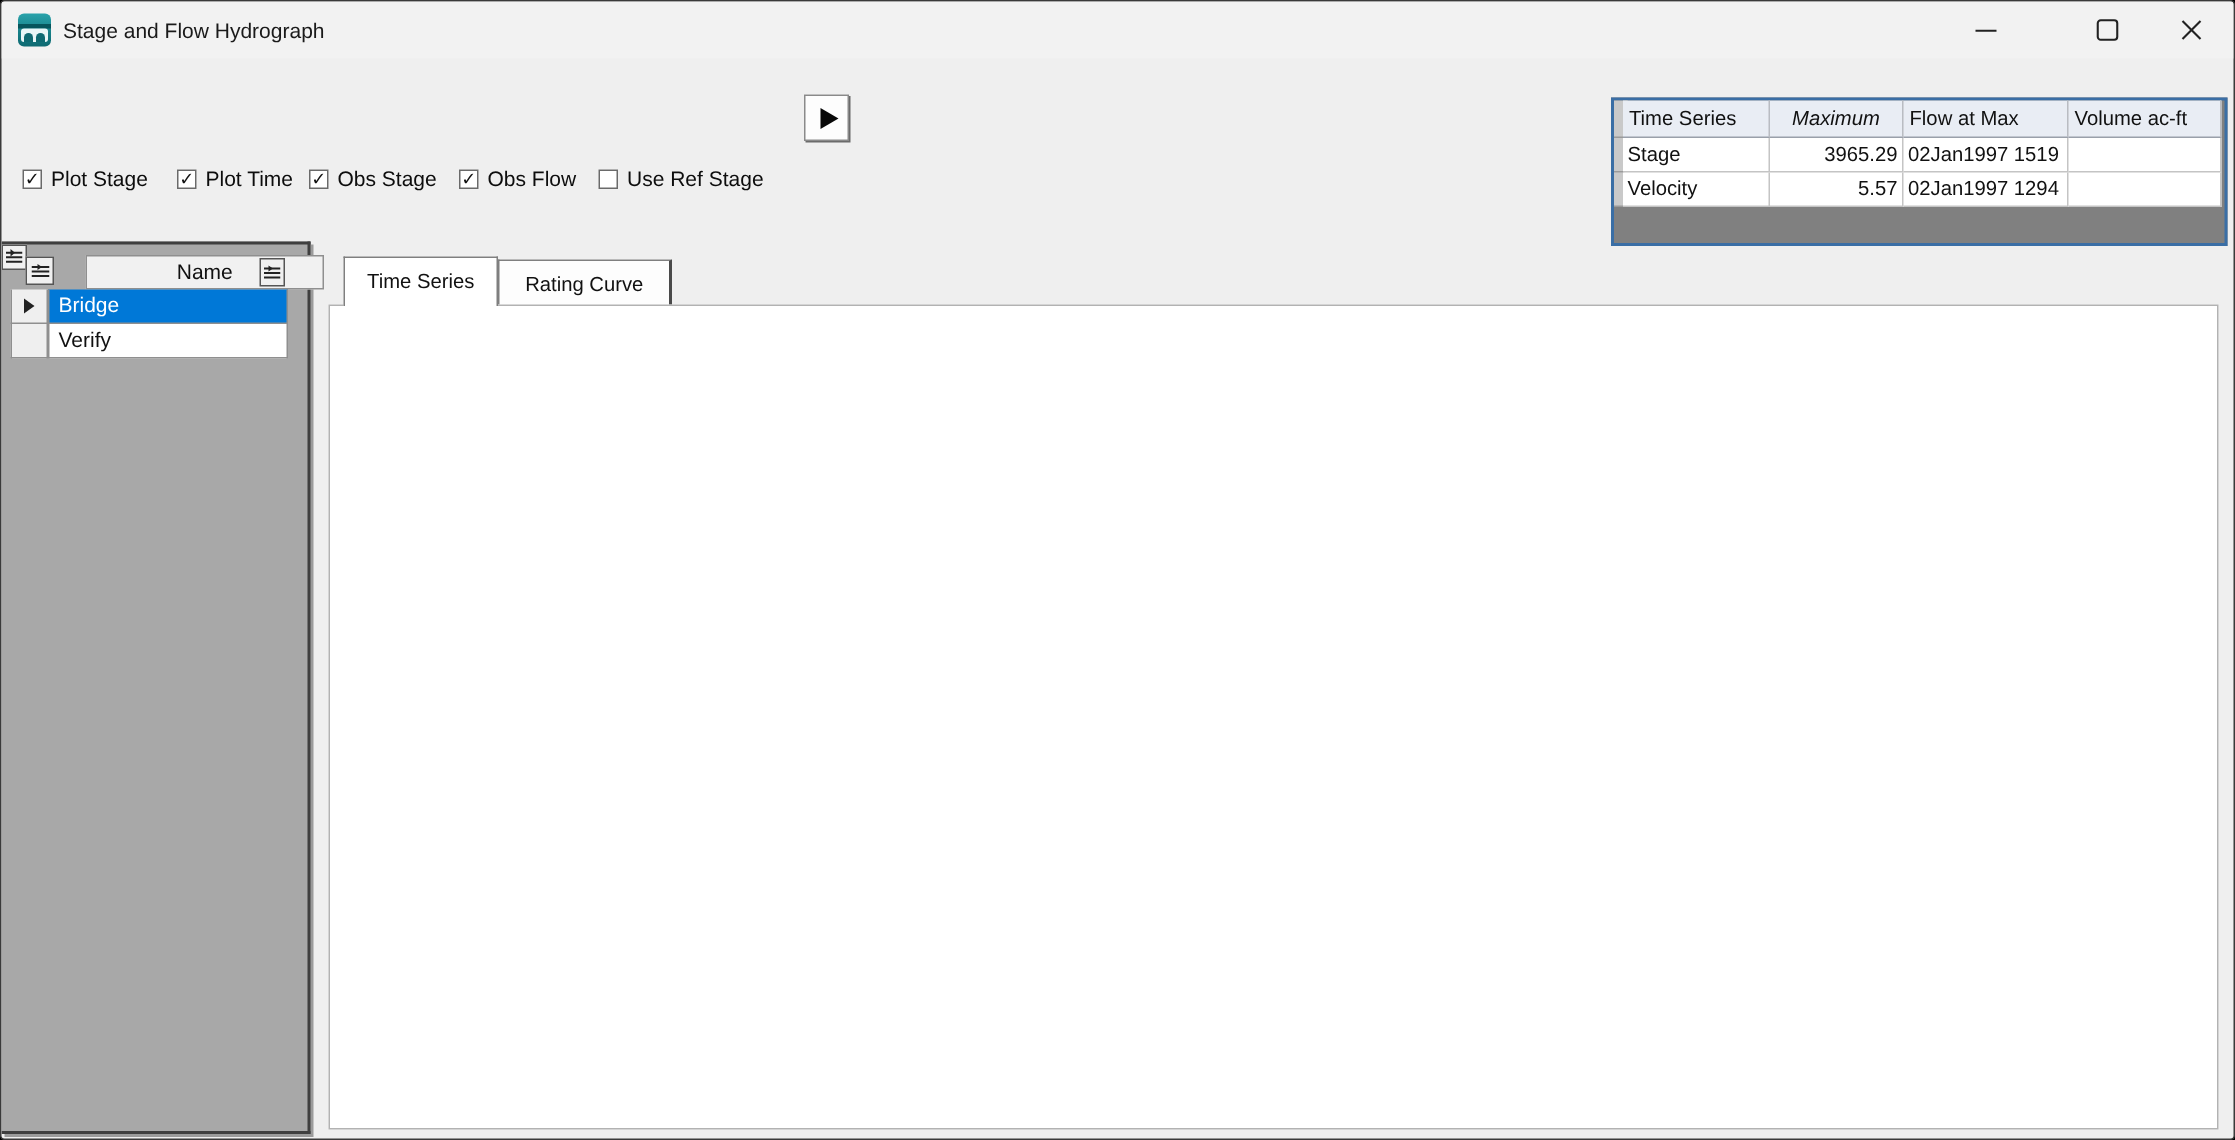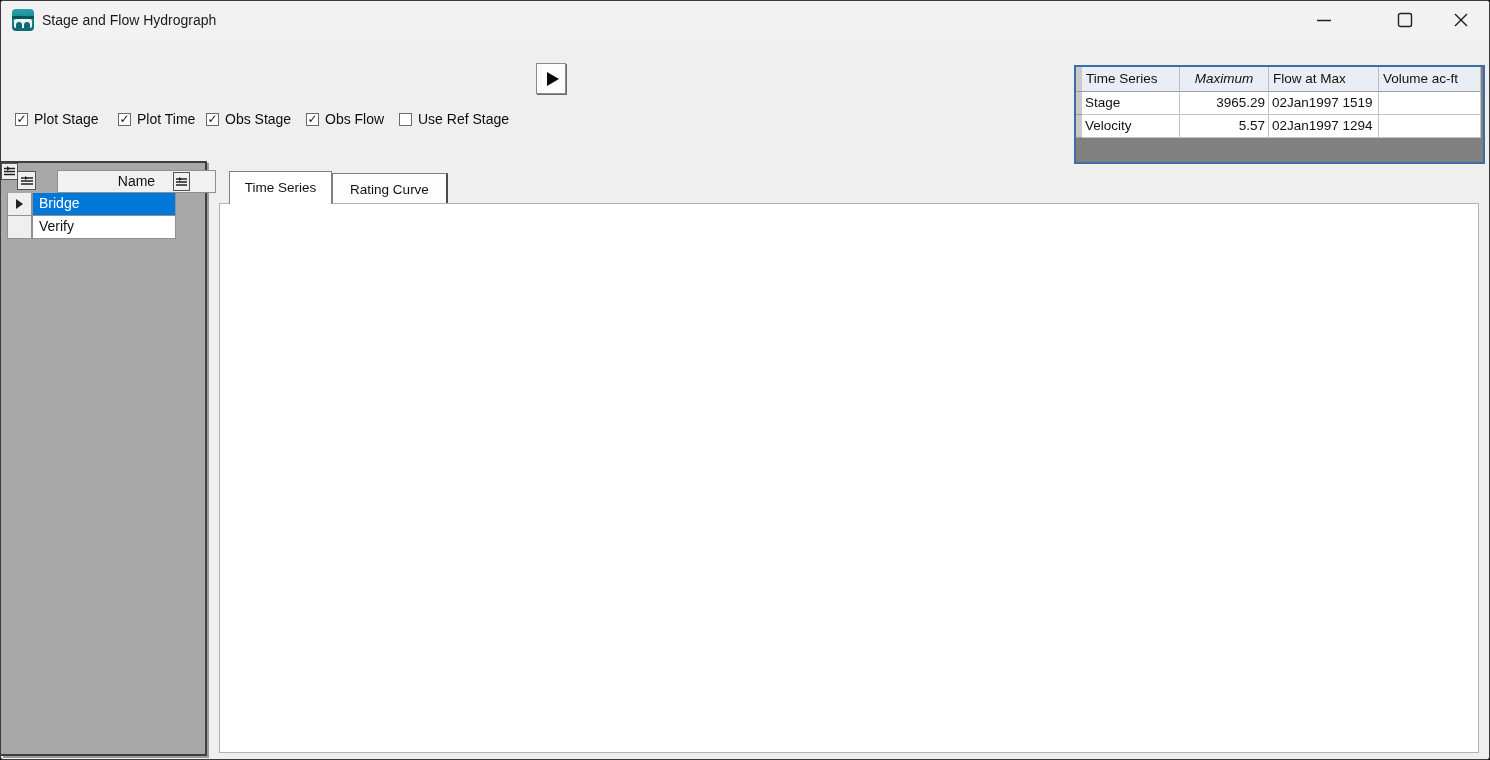--- a/index.html
+++ b/index.html
@@ -33,21 +33,21 @@
   #sumtable .sp{background:#c9c9c9;border-right:1px solid #9a9a9a;border-bottom:1px solid #9a9a9a;}
   .ralign{text-align:right;}
   
   #names-panel{position:absolute;left:0px;top:160px;width:206px;height:595px;background:#a8a8a8;border:2px solid #3f3f3f;border-left:none;box-shadow:2px 2px 0 rgba(0,0,0,.35);}
   .adj-btn{position:absolute;background:#f0f0f0;border:1px solid #555;display:flex;align-items:center;justify-content:center;}
   #adjA{left:0px;top:0px;width:17px;height:17px;}
   #adjB{left:16px;top:8px;width:19px;height:19px;}
   #adjC{left:172px;top:9px;width:17px;height:19px;}
   #name-header{position:absolute;left:31px;top:7px;width:159px;height:23px;background:#f1f1f1;border:1px solid #8f8f8f;font-size:14px;color:#111;text-align:center;line-height:21px;margin-left:25px;}
   .rowhdr{position:absolute;left:6px;width:25px;height:23px;background:#efefef;border:1px solid #8f8f8f;border-top:none;}
-  .namerow{position:absolute;left:31px;width:144px;height:23px;background:#fff;border:1px solid #8f8f8f;border-top:none;font-size:14px;color:#111;line-height:21px;padding-left:6px;}
+  .namerow{position:absolute;left:31px;width:160px;height:23px;background:#fff;border:1px solid #8f8f8f;border-top:none;font-size:14px;color:#111;line-height:21px;padding-left:6px;}
   .namerow.selected{background:#0078d7;color:#fff;}
   #rowarrow{width:0;height:0;border-left:7px solid #222;border-top:5px solid transparent;border-bottom:5px solid transparent;margin:6px 0 0 8px;}
   
   .tab{position:absolute;top:170px;height:33px;background:#fff;border:1px solid #7f7f7f;border-bottom:none;font-size:13.5px;color:#111;text-align:center;line-height:31px;z-index:3;}
   #tab-ts{left:228px;width:103px;}
   #tab-rc{left:331px;width:116px;top:172px;height:31px;border-right:2px solid #4a4a4a;background:#fdfdfd;z-index:1;}
   #content-panel{position:absolute;left:218px;top:202px;width:1260px;height:550px;background:#fff;border:1px solid #b2b2b2;z-index:2;}
   #plot-header{position:absolute;left:218px;top:214px;width:1260px;text-align:center;font-size:13.5px;color:#111;}
   #plot-header span{margin:0 18px;}
   

